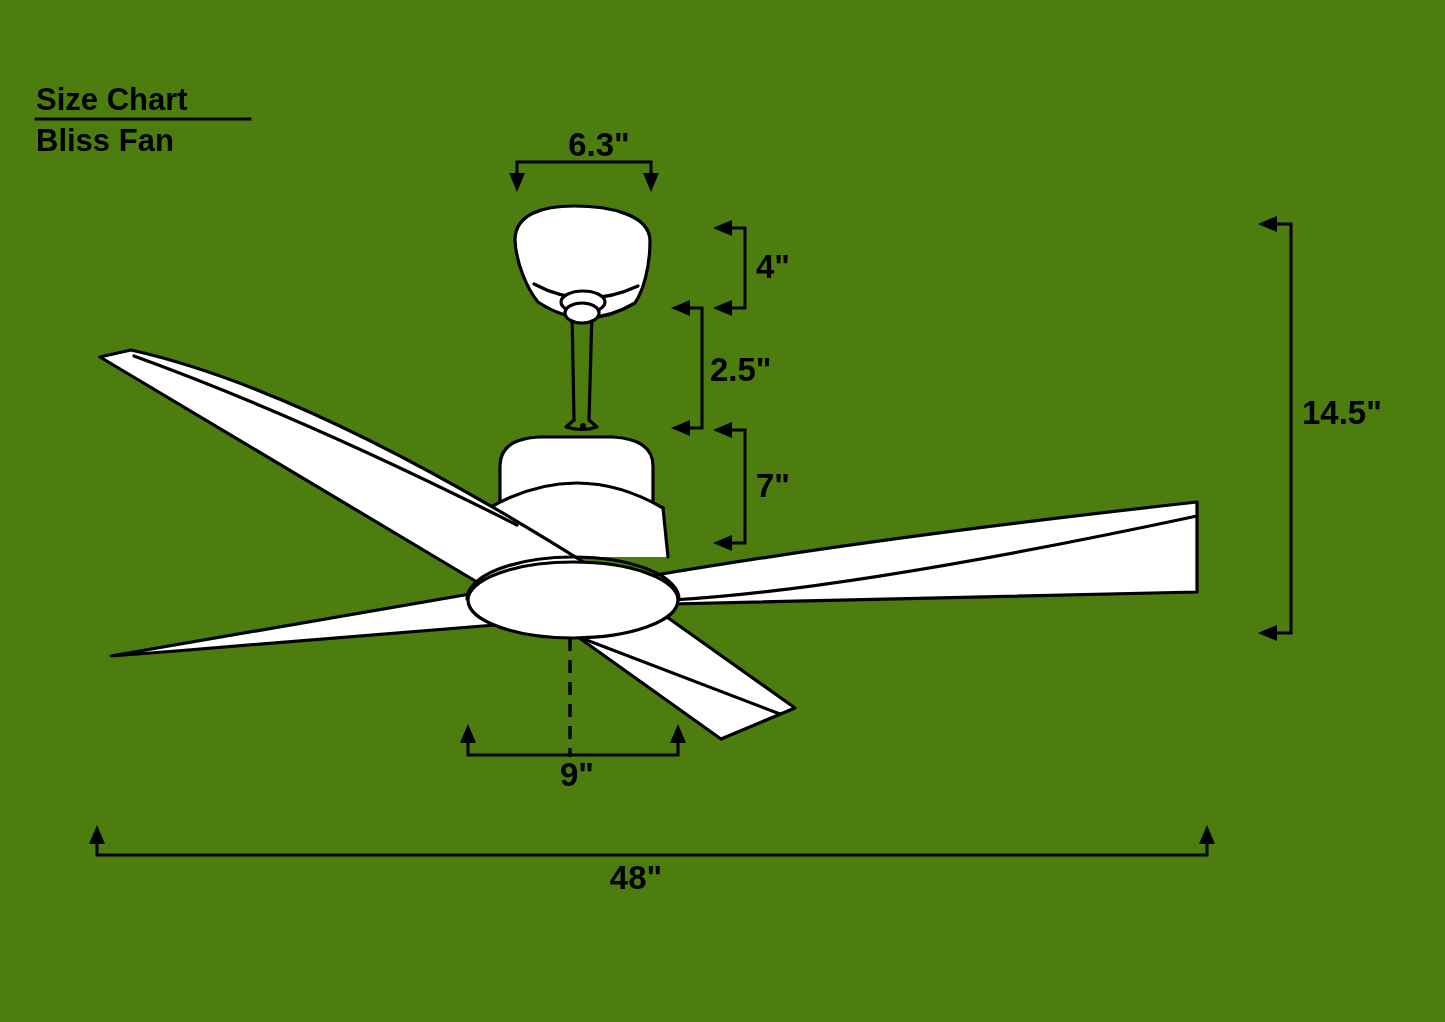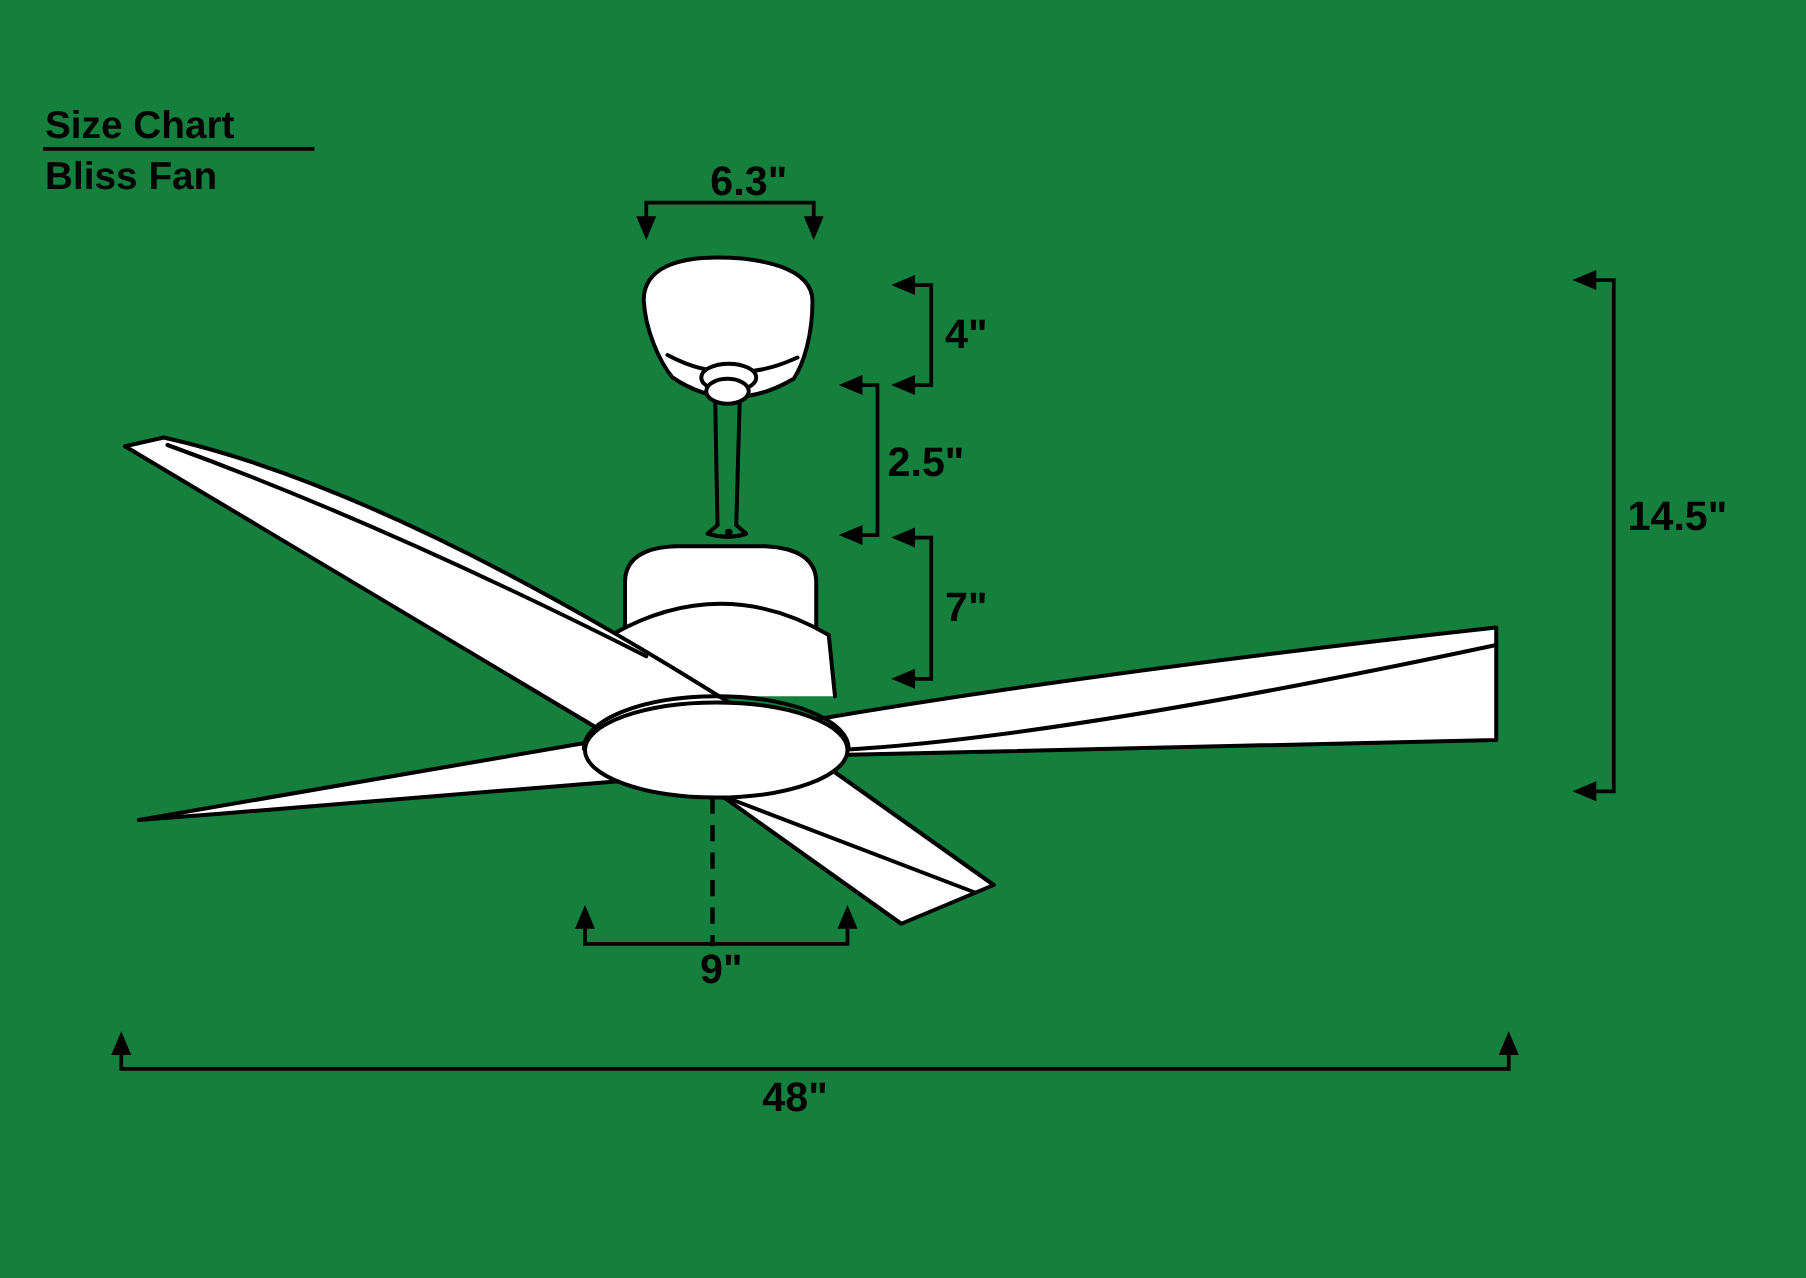--- a/index.html
+++ b/index.html
@@ -4,21 +4,21 @@
 <style>
   html, body {
     margin: 0;
     padding: 0;
     background: #ffffff;
   }
   .stage {
     position: relative;
     width: 1445px;
     height: 1022px;
-    background: #15803d;
+    background: #4d7c0f;
     overflow: hidden;
   }
   svg {
     display: block;
   }
   .outline {
     fill: #ffffff;
     stroke: #000000;
     stroke-width: 3.2;
     stroke-linejoin: round;

